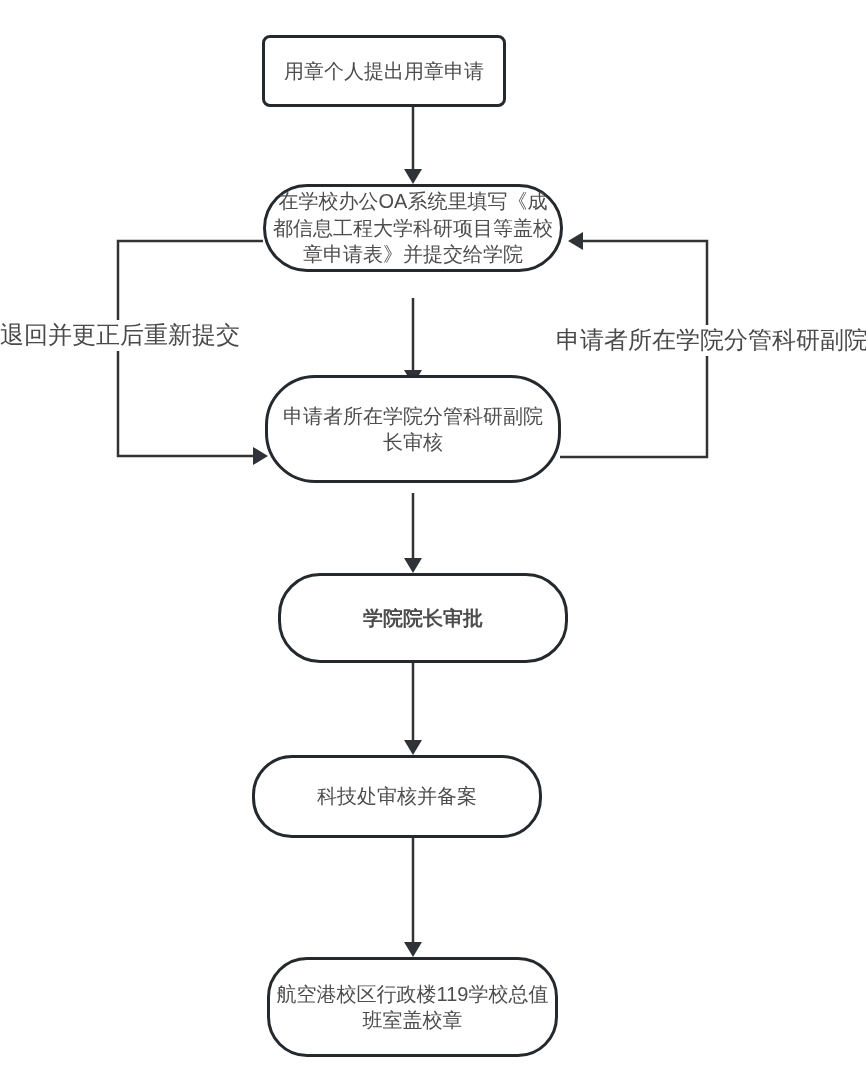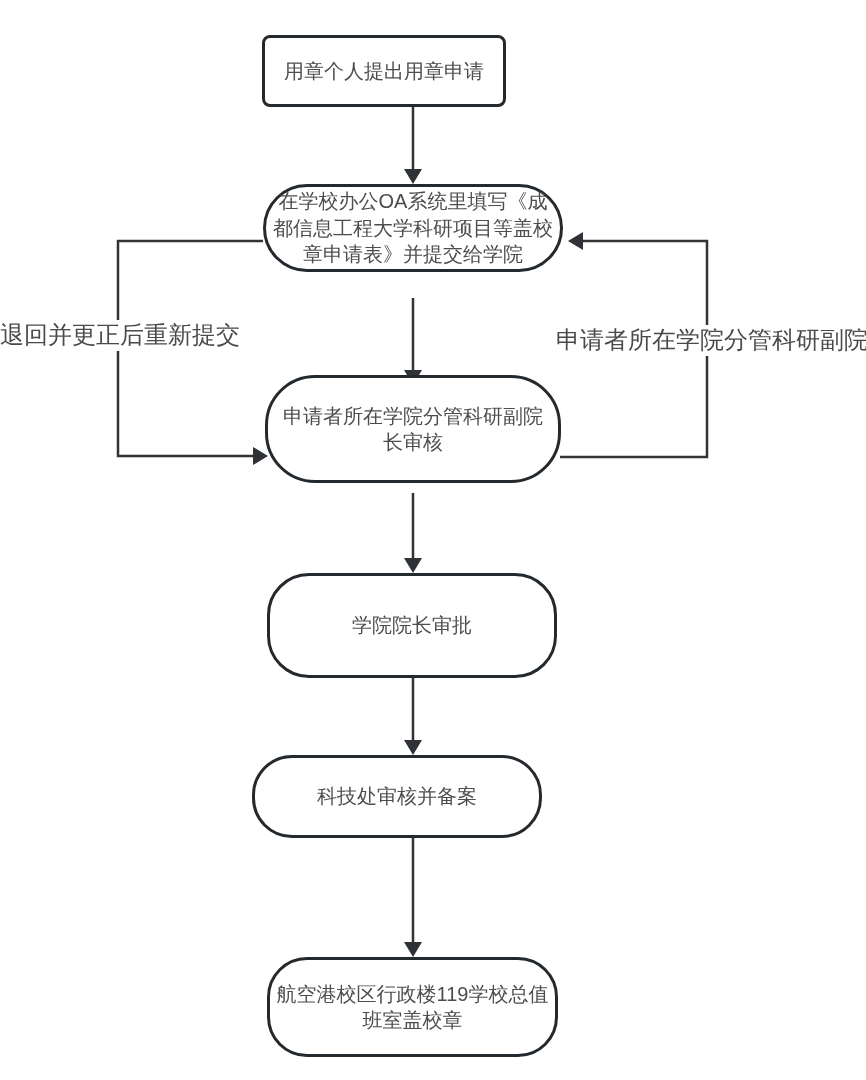--- a/index.html
+++ b/index.html
@@ -51,22 +51,23 @@
   }
   .node-fill-form {
     left: 263px; top: 184px; width: 300px; height: 88px;
     border-radius: 46px; padding: 0 6px;
   }
   .node-vice-dean {
     left: 265px; top: 375px; width: 296px; height: 108px;
     border-radius: 50px; padding: 0 12px;
   }
   .node-dean {
-    left: 267px; top: 573px; width: 290px; height: 105px;
+    left: 278px; top: 573px; width: 290px; height: 90px;
     border-radius: 42px;
+    font-weight: bold;
   }
   .node-scitech {
     left: 252px; top: 755px; width: 290px; height: 83px;
     border-radius: 40px;
   }
   .node-stamp {
     left: 267px; top: 957px; width: 291px; height: 100px;
     border-radius: 40px; padding: 0 5px;
   }
   .edge-label {

